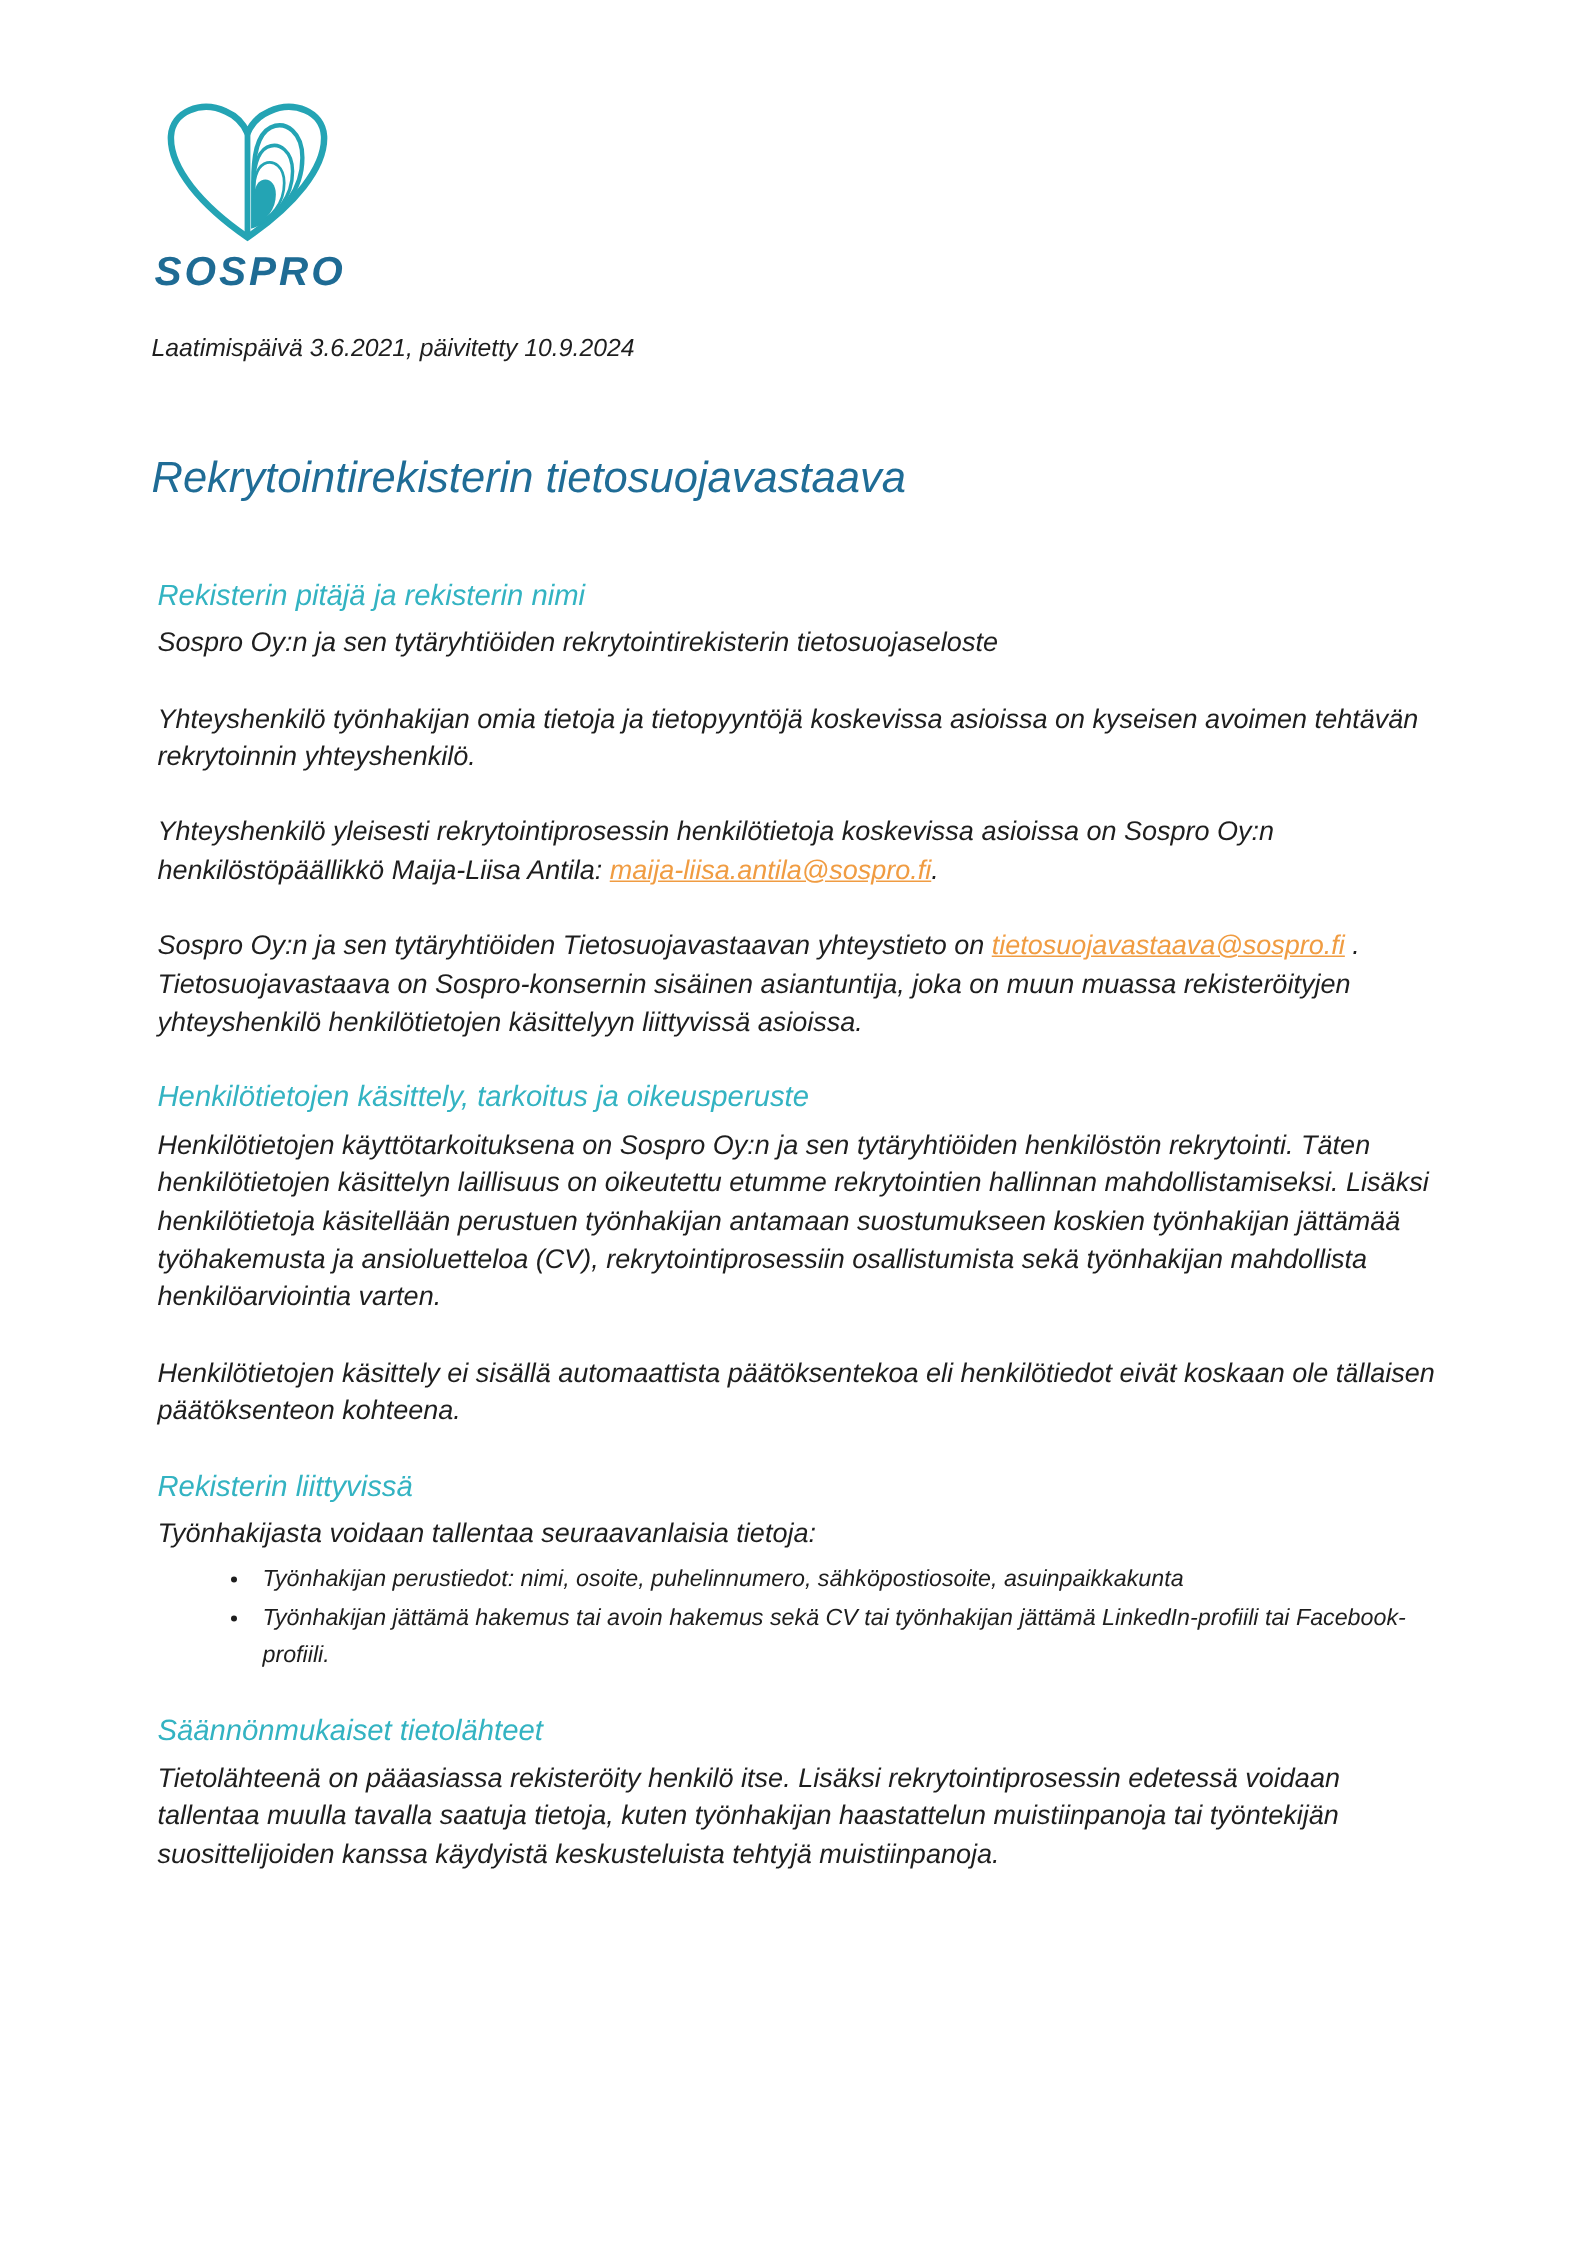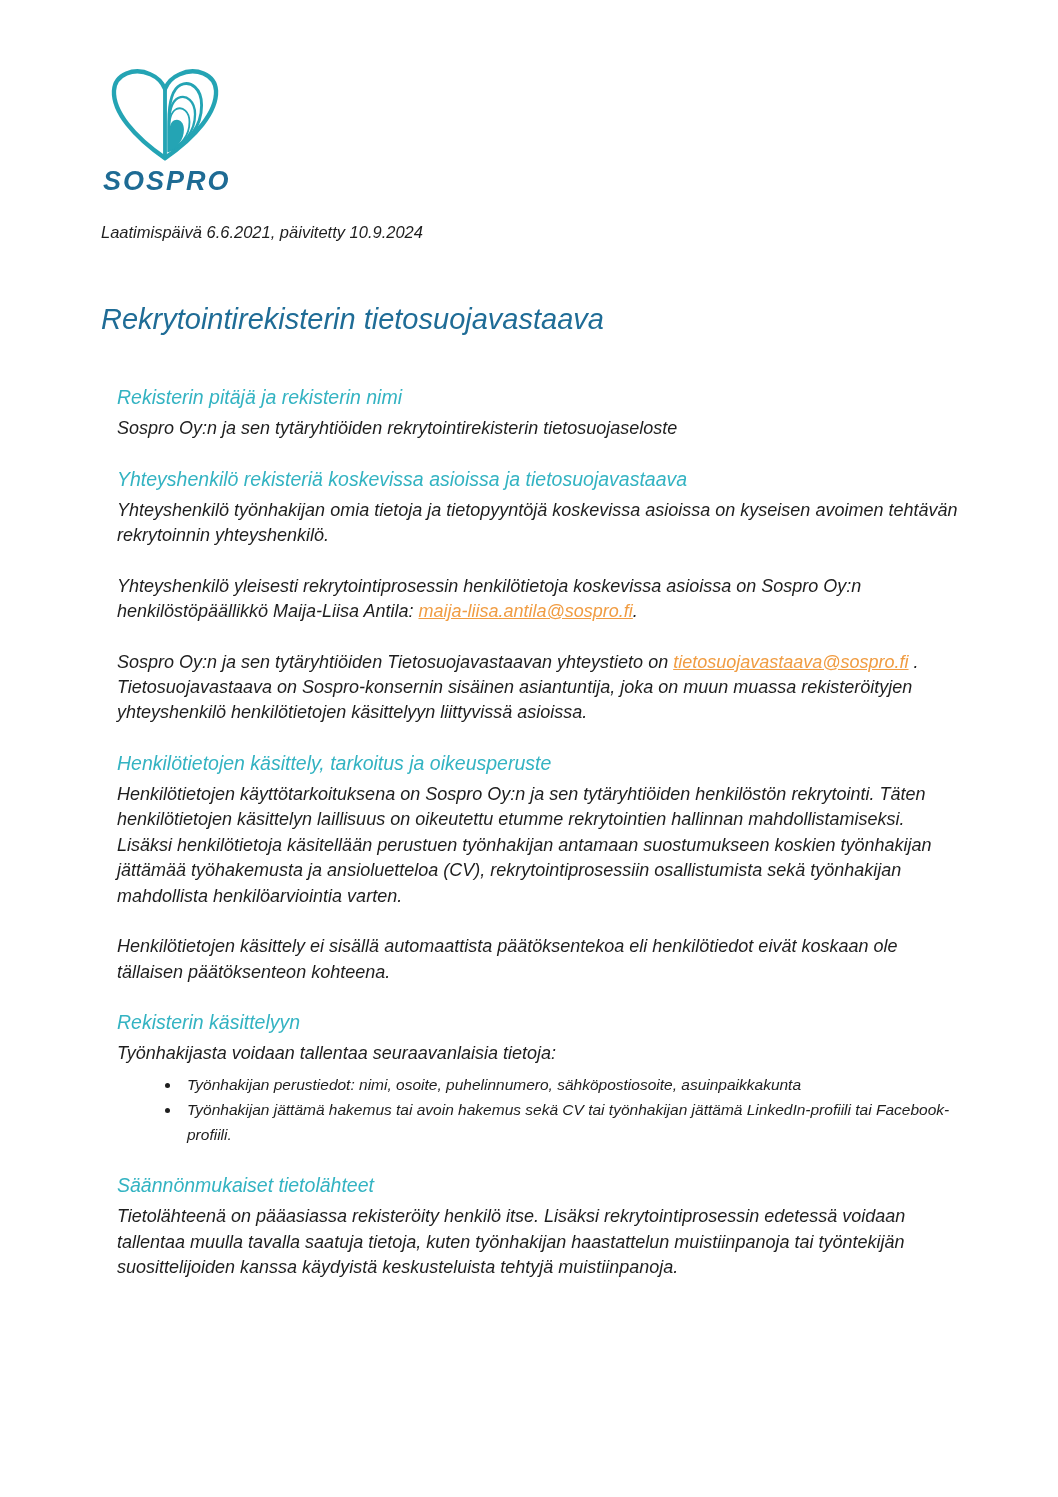--- a/index.html
+++ b/index.html
@@ -31,21 +31,21 @@
     color: #1e1e1e;
     margin: 0;
   }
   .doc-title {
     font-size: 29px;
     font-weight: 400;
     color: #1f6c96;
     margin: 60px 0 48px 0;
     line-height: 1.2;
   }
-  .doc-section { margin: 0 0 4px 16px; }
+  .doc-section { margin: 0 0 4px 4px; }
   .section-heading {
     font-size: 19.5px;
     font-weight: 400;
     color: #33b3c2;
     margin: 4px 0 6px 0;
     line-height: 1.3;
   }
   .para {
     font-size: 18px;
     line-height: 25.4px;
@@ -83,42 +83,41 @@
           <path d="M70,96 C 90,89 104,71 104,49 C 104,32 93,23 82,28 C 72,33 70,49 70,66 Z"></path>
           <path d="M70,96 C 90,89 104,71 104,49 C 104,32 93,23 82,28 C 72,33 70,49 70,66 Z" transform="translate(70 96) scale(0.8) translate(-70 -96)"></path>
           <path d="M70,96 C 90,89 104,71 104,49 C 104,32 93,23 82,28 C 72,33 70,49 70,66 Z" transform="translate(70 96) scale(0.63) translate(-70 -96)"></path>
         </g>
         <path d="M70,96 C 90,89 104,71 104,49 C 104,32 93,23 82,28 C 72,33 70,49 70,66 Z" transform="translate(70 96) scale(0.46) translate(-70 -96)" fill="#24a4b4" stroke="none"></path>
       </g>
     </svg>
     <div class="brand-wordmark">SOSPRO</div>
   </div>
 
-  <p class="date-line">Laatimispäivä 6.6.2021, päivitetty 10.9.2024</p>
+  <p class="date-line">Laatimispäivä 3.6.2021, päivitetty 10.9.2024</p>
 
   <h1 class="doc-title">Rekrytointirekisterin tietosuojavastaava</h1>
 
   <main>
       <section class="doc-section">
         <h2 class="section-heading">Rekisterin pitäjä ja rekisterin nimi</h2>
         <p class="para">Sospro Oy:n ja sen tytäryhtiöiden rekrytointirekisterin tietosuojaseloste</p>
       </section>
       <section class="doc-section">
-        <h2 class="section-heading">Yhteyshenkilö rekisteriä koskevissa asioissa ja tietosuojavastaava</h2>
         <p class="para">Yhteyshenkilö työnhakijan omia tietoja ja tietopyyntöjä koskevissa asioissa on kyseisen avoimen tehtävän rekrytoinnin yhteyshenkilö.</p>
         <p class="para">Yhteyshenkilö yleisesti rekrytointiprosessin henkilötietoja koskevissa asioissa on Sospro Oy:n henkilöstöpäällikkö Maija-Liisa Antila: <a class="doc-link" href="#">maija-liisa.antila@sospro.fi</a>.</p>
         <p class="para">Sospro Oy:n ja sen tytäryhtiöiden Tietosuojavastaavan yhteystieto on <a class="doc-link" href="#">tietosuojavastaava@sospro.fi</a> . Tietosuojavastaava on Sospro-konsernin sisäinen asiantuntija, joka on muun muassa rekisteröityjen yhteyshenkilö henkilötietojen käsittelyyn liittyvissä asioissa.</p>
       </section>
       <section class="doc-section">
         <h2 class="section-heading">Henkilötietojen käsittely, tarkoitus ja oikeusperuste</h2>
         <p class="para">Henkilötietojen käyttötarkoituksena on Sospro Oy:n ja sen tytäryhtiöiden henkilöstön rekrytointi. Täten henkilötietojen käsittelyn laillisuus on oikeutettu etumme rekrytointien hallinnan mahdollistamiseksi. Lisäksi henkilötietoja käsitellään perustuen työnhakijan antamaan suostumukseen koskien työnhakijan jättämää työhakemusta ja ansioluetteloa (CV), rekrytointiprosessiin osallistumista sekä työnhakijan mahdollista henkilöarviointia varten.</p>
         <p class="para">Henkilötietojen käsittely ei sisällä automaattista päätöksentekoa eli henkilötiedot eivät koskaan ole tällaisen päätöksenteon kohteena.</p>
       </section>
       <section class="doc-section">
-        <h2 class="section-heading">Rekisterin käsittelyyn</h2>
+        <h2 class="section-heading">Rekisterin liittyvissä</h2>
         <p class="para">Työnhakijasta voidaan tallentaa seuraavanlaisia tietoja:</p>
         <ul class="doc-list">
           <li class="doc-list-item">Työnhakijan perustiedot: nimi, osoite, puhelinnumero, sähköpostiosoite, asuinpaikkakunta</li>
           <li class="doc-list-item">Työnhakijan jättämä hakemus tai avoin hakemus sekä CV tai työnhakijan jättämä LinkedIn-profiili tai Facebook-profiili.</li>
         </ul>
       </section>
       <section class="doc-section">
         <h2 class="section-heading">Säännönmukaiset tietolähteet</h2>
         <p class="para">Tietolähteenä on pääasiassa rekisteröity henkilö itse. Lisäksi rekrytointiprosessin edetessä voidaan tallentaa muulla tavalla saatuja tietoja, kuten työnhakijan haastattelun muistiinpanoja tai työntekijän suosittelijoiden kanssa käydyistä keskusteluista tehtyjä muistiinpanoja.</p>
       </section>

